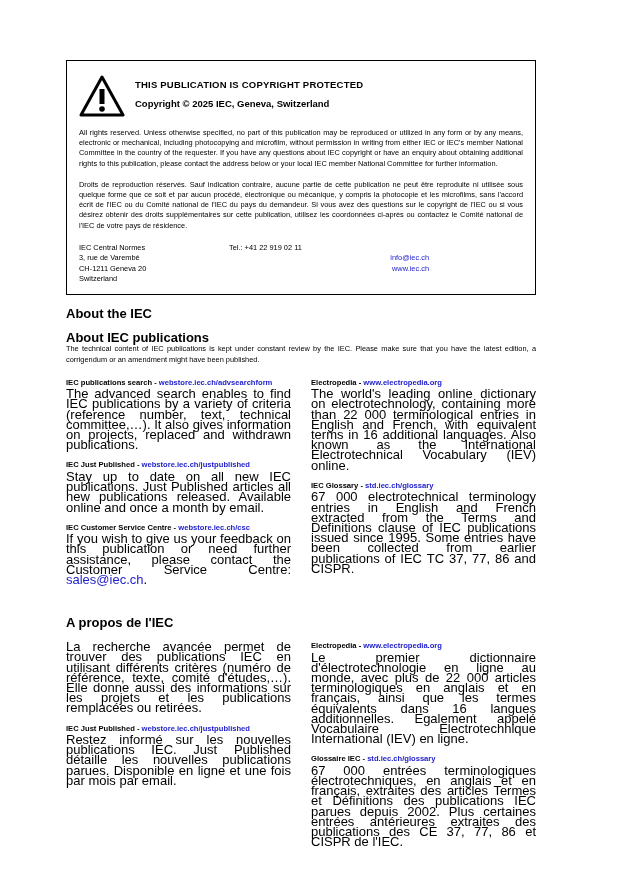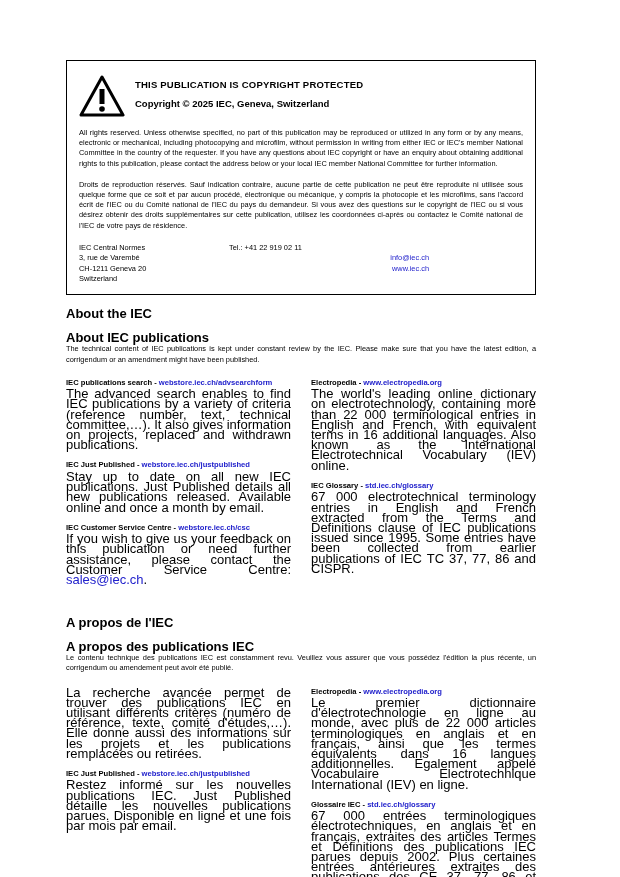--- a/index.html
+++ b/index.html
@@ -166,21 +166,21 @@
     <div class="two-col">
       <div class="col left">
 
         <div class="blk">
           <div class="blk-h"><span>IEC publications search - </span><span class="lnk">webstore.iec.ch/advsearchform</span></div>
           <div class="blk-p">The advanced search enables to find IEC publications by a variety of criteria (reference number, text, technical committee,…). It also gives information on projects, replaced and withdrawn publications.</div>
         </div>
 
         <div class="blk">
           <div class="blk-h"><span>IEC Just Published - </span><span class="lnk">webstore.iec.ch/justpublished</span></div>
-          <div class="blk-p">Stay up to date on all new IEC publications. Just Published details all new publications released. Available online and once a month by email.</div>
+          <div class="blk-p">Stay up to date on all new IEC publications. Just Published articles all new publications released. Available online and once a month by email.</div>
         </div>
 
         <div class="blk">
           <div class="blk-h"><span>IEC Customer Service Centre - </span><span class="lnk">webstore.iec.ch/csc</span></div>
           <div class="blk-p"><span>If you wish to give us your feedback on this publication or need further assistance, please contact the Customer Service Centre: </span><span class="blue">sales@iec.ch</span><span>.</span></div>
         </div>
 
       </div>
       <div class="col right">
 
@@ -196,24 +196,20 @@
 
       </div>
     </div>
 
     <div class="spacer-lg"></div>
 
     <div class="sec">
       <div class="sec-h">A propos de l'IEC</div>
     </div>
 
-    <div class="sec">
-      <div class="sec-h">A propos des publications IEC</div>
-      <div class="sec-p">Le contenu technique des publications IEC est constamment revu. Veuillez vous assurer que vous possédez l'édition la plus récente, un corrigendum ou amendement peut avoir été publié.</div>
-    </div>
 
     <div class="two-col">
       <div class="col left">
 
         <div class="blk">
           <div class="blk-p">La recherche avancée permet de trouver des publications IEC en utilisant différents critères (numéro de référence, texte, comité d'études,…). Elle donne aussi des informations sur les projets et les publications remplacées ou retirées.</div>
         </div>
 
         <div class="blk">
           <div class="blk-h"><span>IEC Just Published - </span><span class="lnk">webstore.iec.ch/justpublished</span></div>

